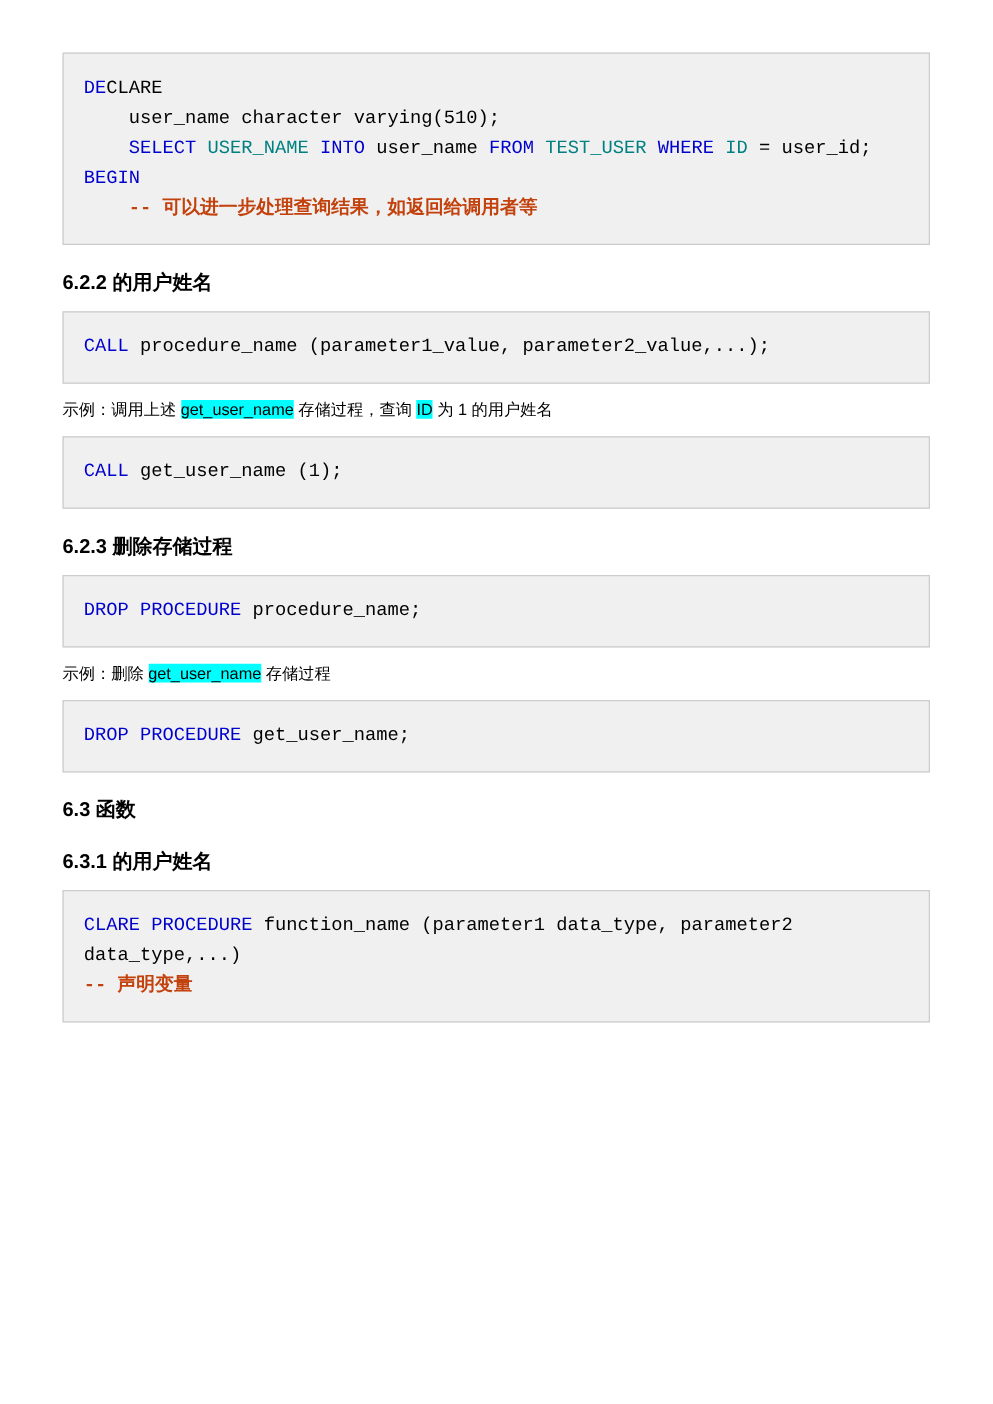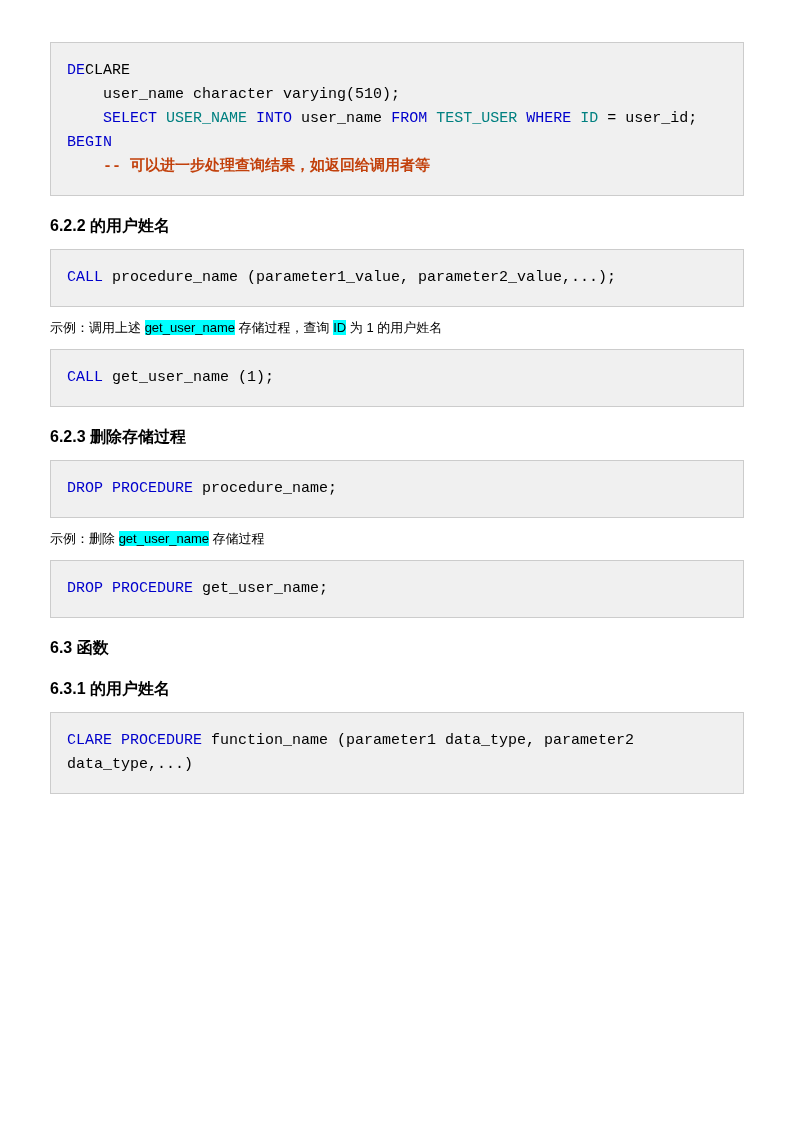--- a/index.html
+++ b/index.html
@@ -107,13 +107,16 @@
 </div>
 
 <div class="section-heading">6.3 函数</div>
 
 <div class="section-heading">6.3.1 的用户姓名</div>
 
 <div class="code-block">
   <div>
     <span class="kw-blue">CLARE</span> <span class="kw-blue">PROCEDURE</span> function_name (parameter1 data_type, parameter2 data_type,...)
   </div>
+  <div>
+    <span class="comment">-- 声明变量</span>
+  </div>
 </div>
 
 </body></html>

